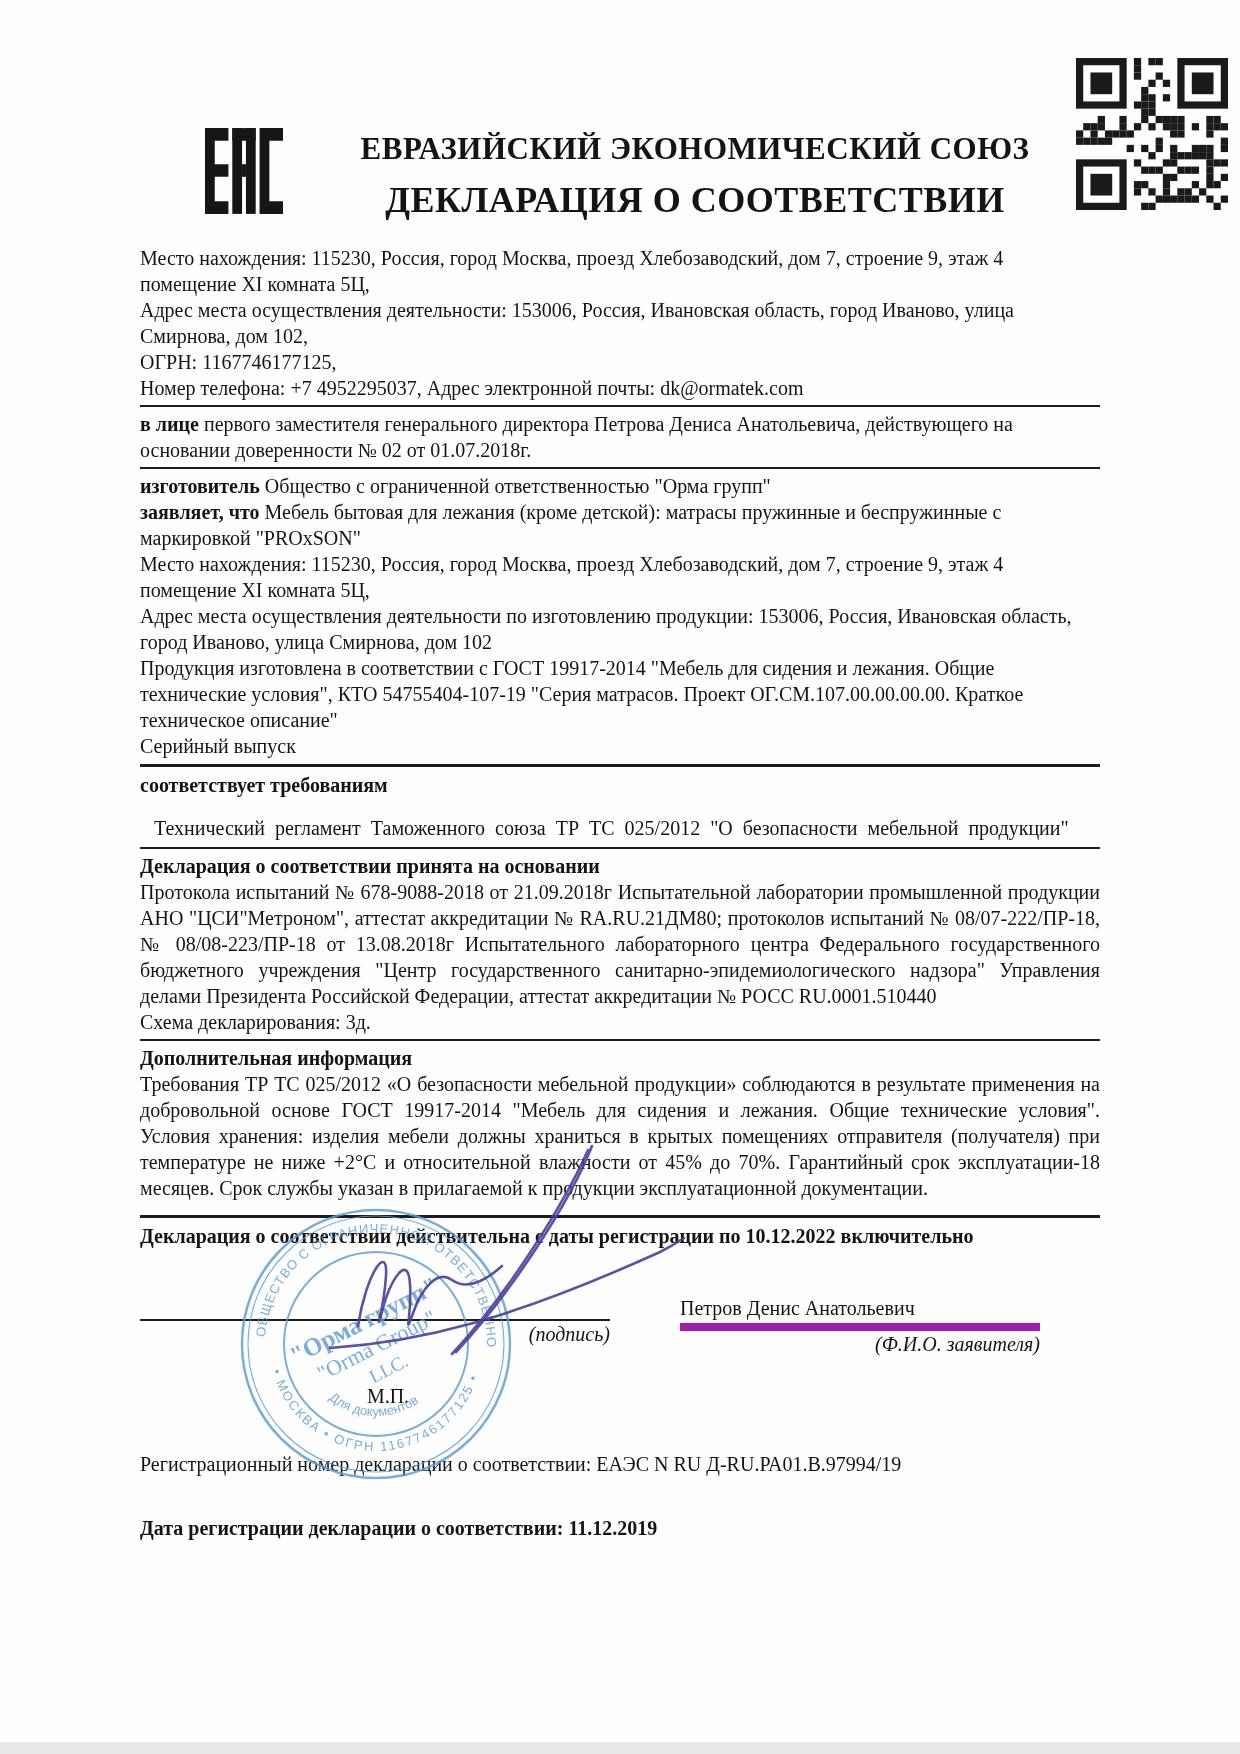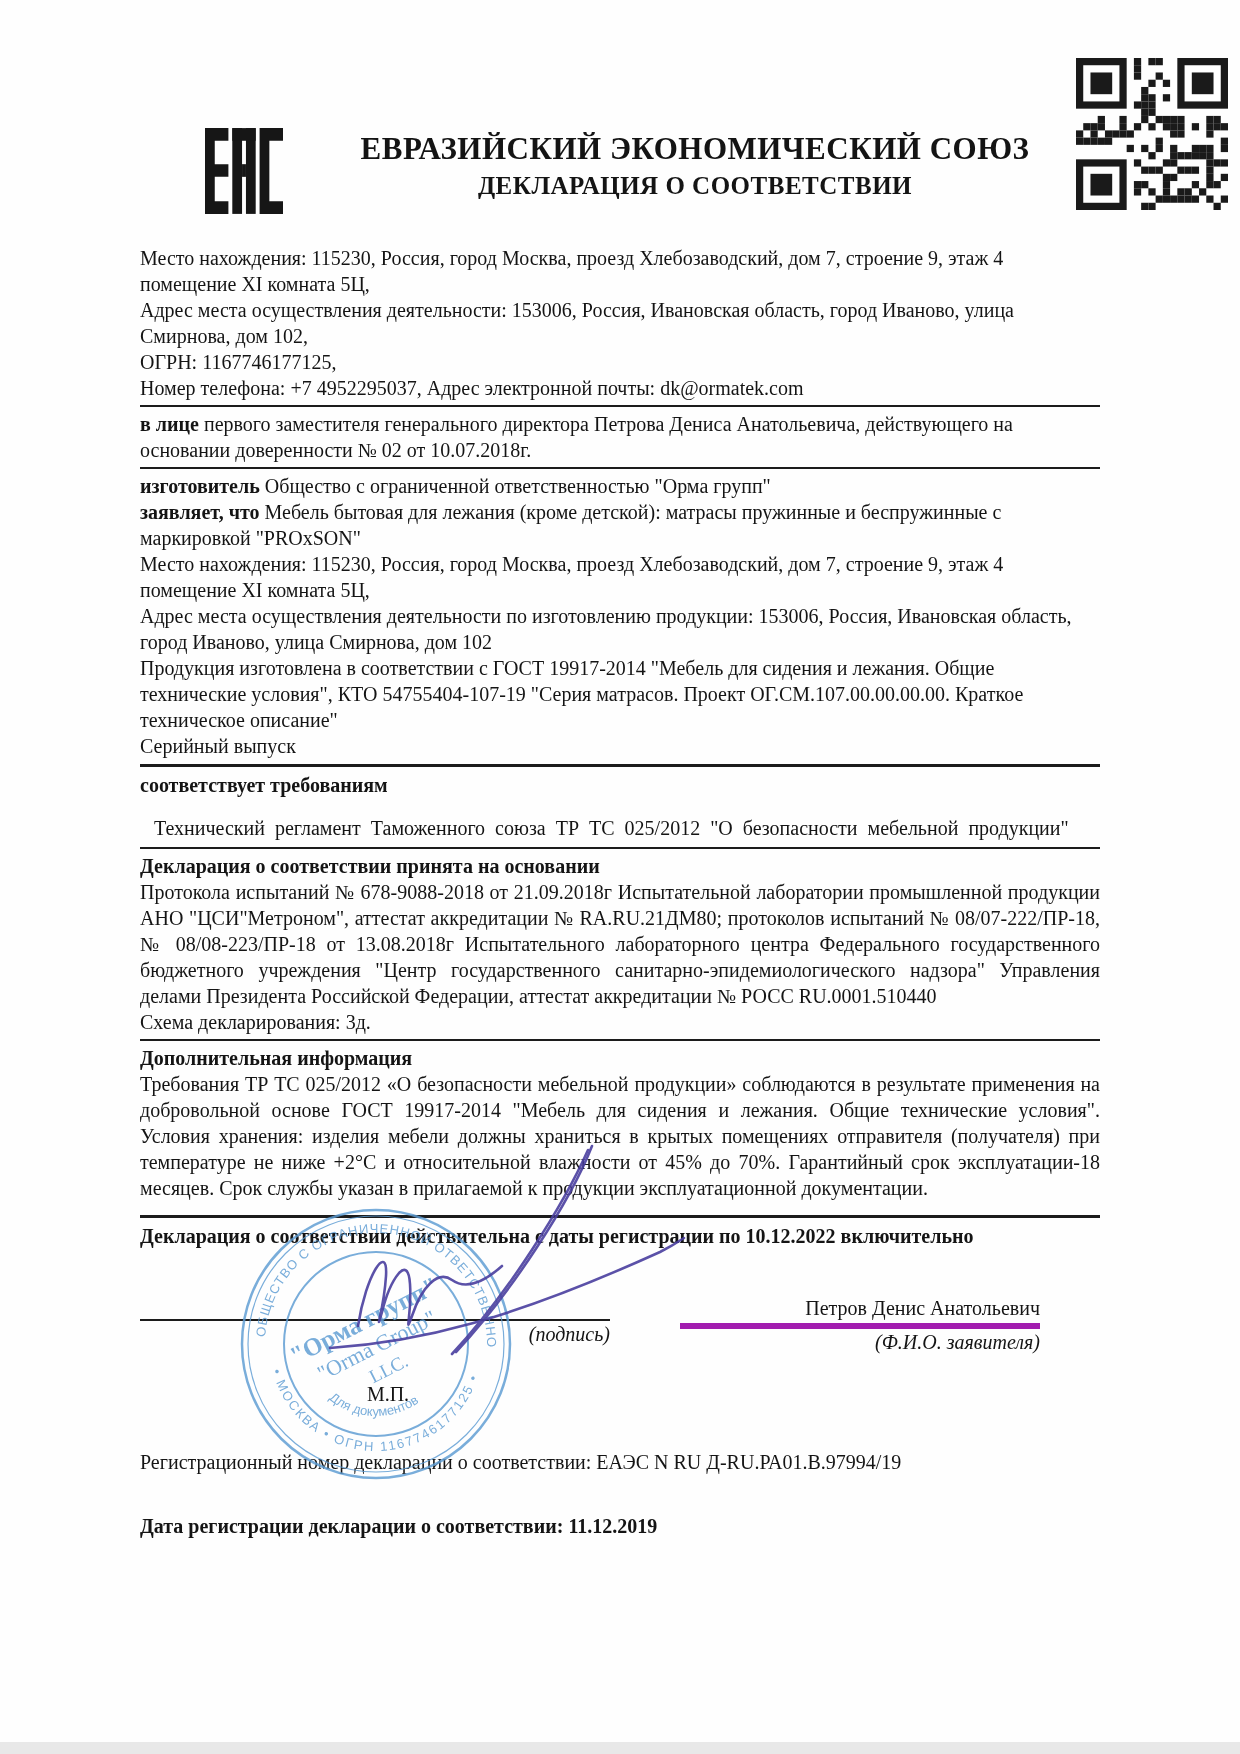--- a/index.html
+++ b/index.html
@@ -9,39 +9,39 @@
     margin:0 auto;
     background:#fefefe;
     font-family:"Liberation Serif","DejaVu Serif",serif;
     color:#141414;
     overflow:hidden;
   }
   
   .eac-logo{position:absolute;left:205px;top:127px;width:78px;height:88px;}
   .doc-title{position:absolute;left:300px;top:130px;width:790px;text-align:center;font-weight:bold;line-height:1.2;}
   .doc-title .t1{font-size:31px;letter-spacing:.5px;white-space:nowrap;}
-  .doc-title .t2{font-size:25px;letter-spacing:.5px;margin-top:4px;}
+  .doc-title .t2{font-size:36px;letter-spacing:.5px;margin-top:12px;}
   .qr{position:absolute;top:58px;right:12px;width:152px;height:152px;}
   .qr svg{width:100%;height:100%;}
   
   .content{position:absolute;left:140px;top:245px;width:960px;font-size:20px;line-height:26px;}
   .content p{margin:0;}
   .just{text-align:justify;}
   .rule{border:0;border-top:2px solid #1c1c1c;margin:4px 0;}
   .rule.thick{border-top-width:3px;margin:5px 0;}
   .sec-head{font-weight:bold;}
   .indent{padding-left:14px;word-spacing:5px;}
   .validity{font-weight:bold;margin-top:3px !important;}
   
   .sig-row{display:flex;margin-top:46px;}
   .sig-left{width:470px;}
   .sig-line{height:24px;border-bottom:2px solid #1c1c1c;}
   .sig-cap{text-align:right;font-style:italic;}
   .sig-right{width:360px;margin-left:70px;}
-  .sig-name{text-align:right;border-bottom:6px solid #a21caf;padding-bottom:2px;}
+  .sig-name{text-align:left;border-bottom:8px solid #a21caf;padding-bottom:2px;}
   .mp{margin-top:26px;margin-left:218px;width:60px;text-align:center;}
   .reg-line{font-weight:normal;margin-top:42px !important;}
   .date-line{font-weight:bold;margin-top:38px !important;}
   
   .stamp{position:absolute;left:233px;top:1198px;width:286px;height:292px;opacity:.82;pointer-events:none;}
   .sign-scribble{position:absolute;left:270px;top:1130px;width:430px;height:270px;pointer-events:none;}
 </style>
 </head>
 <body>
 
@@ -197,21 +197,21 @@
 
   <div class="content">
 
     <p>Место нахождения: 115230, Россия, город Москва, проезд Хлебозаводский, дом 7, строение 9, этаж 4 помещение XI комната 5Ц,</p>
     <p>Адрес места осуществления деятельности: 153006, Россия, Ивановская область, город Иваново, улица Смирнова, дом 102,</p>
     <p>ОГРН: 1167746177125,</p>
     <p>Номер телефона: +7 4952295037, Адрес электронной почты: dk@ormatek.com</p>
 
     <div class="rule"></div>
 
-    <p><b>в лице</b> <span>первого заместителя генерального директора Петрова Дениса Анатольевича, действующего на основании доверенности № 02 от 10.07.2018г.</span></p>
+    <p><b>в лице</b> <span>первого заместителя генерального директора Петрова Дениса Анатольевича, действующего на основании доверенности № 02 от 01.07.2018г.</span></p>
 
     <div class="rule"></div>
 
     <p><b>изготовитель</b> <span>Общество с ограниченной ответственностью "Орма групп"</span></p>
     <p><b>заявляет, что</b> <span>Мебель бытовая для лежания (кроме детской): матрасы пружинные и беспружинные с маркировкой "PROxSON"</span></p>
     <p>Место нахождения: 115230, Россия, город Москва, проезд Хлебозаводский, дом 7, строение 9, этаж 4 помещение XI комната 5Ц,</p>
     <p>Адрес места осуществления деятельности по изготовлению продукции: 153006, Россия, Ивановская область, город Иваново, улица Смирнова, дом 102</p>
     <p>Продукция изготовлена в соответствии с ГОСТ 19917-2014 "Мебель для сидения и лежания. Общие технические условия", КТО 54755404-107-19 "Серия матрасов. Проект ОГ.СМ.107.00.00.00.00. Краткое техническое описание"</p>
     <p>Серийный выпуск</p>
 

